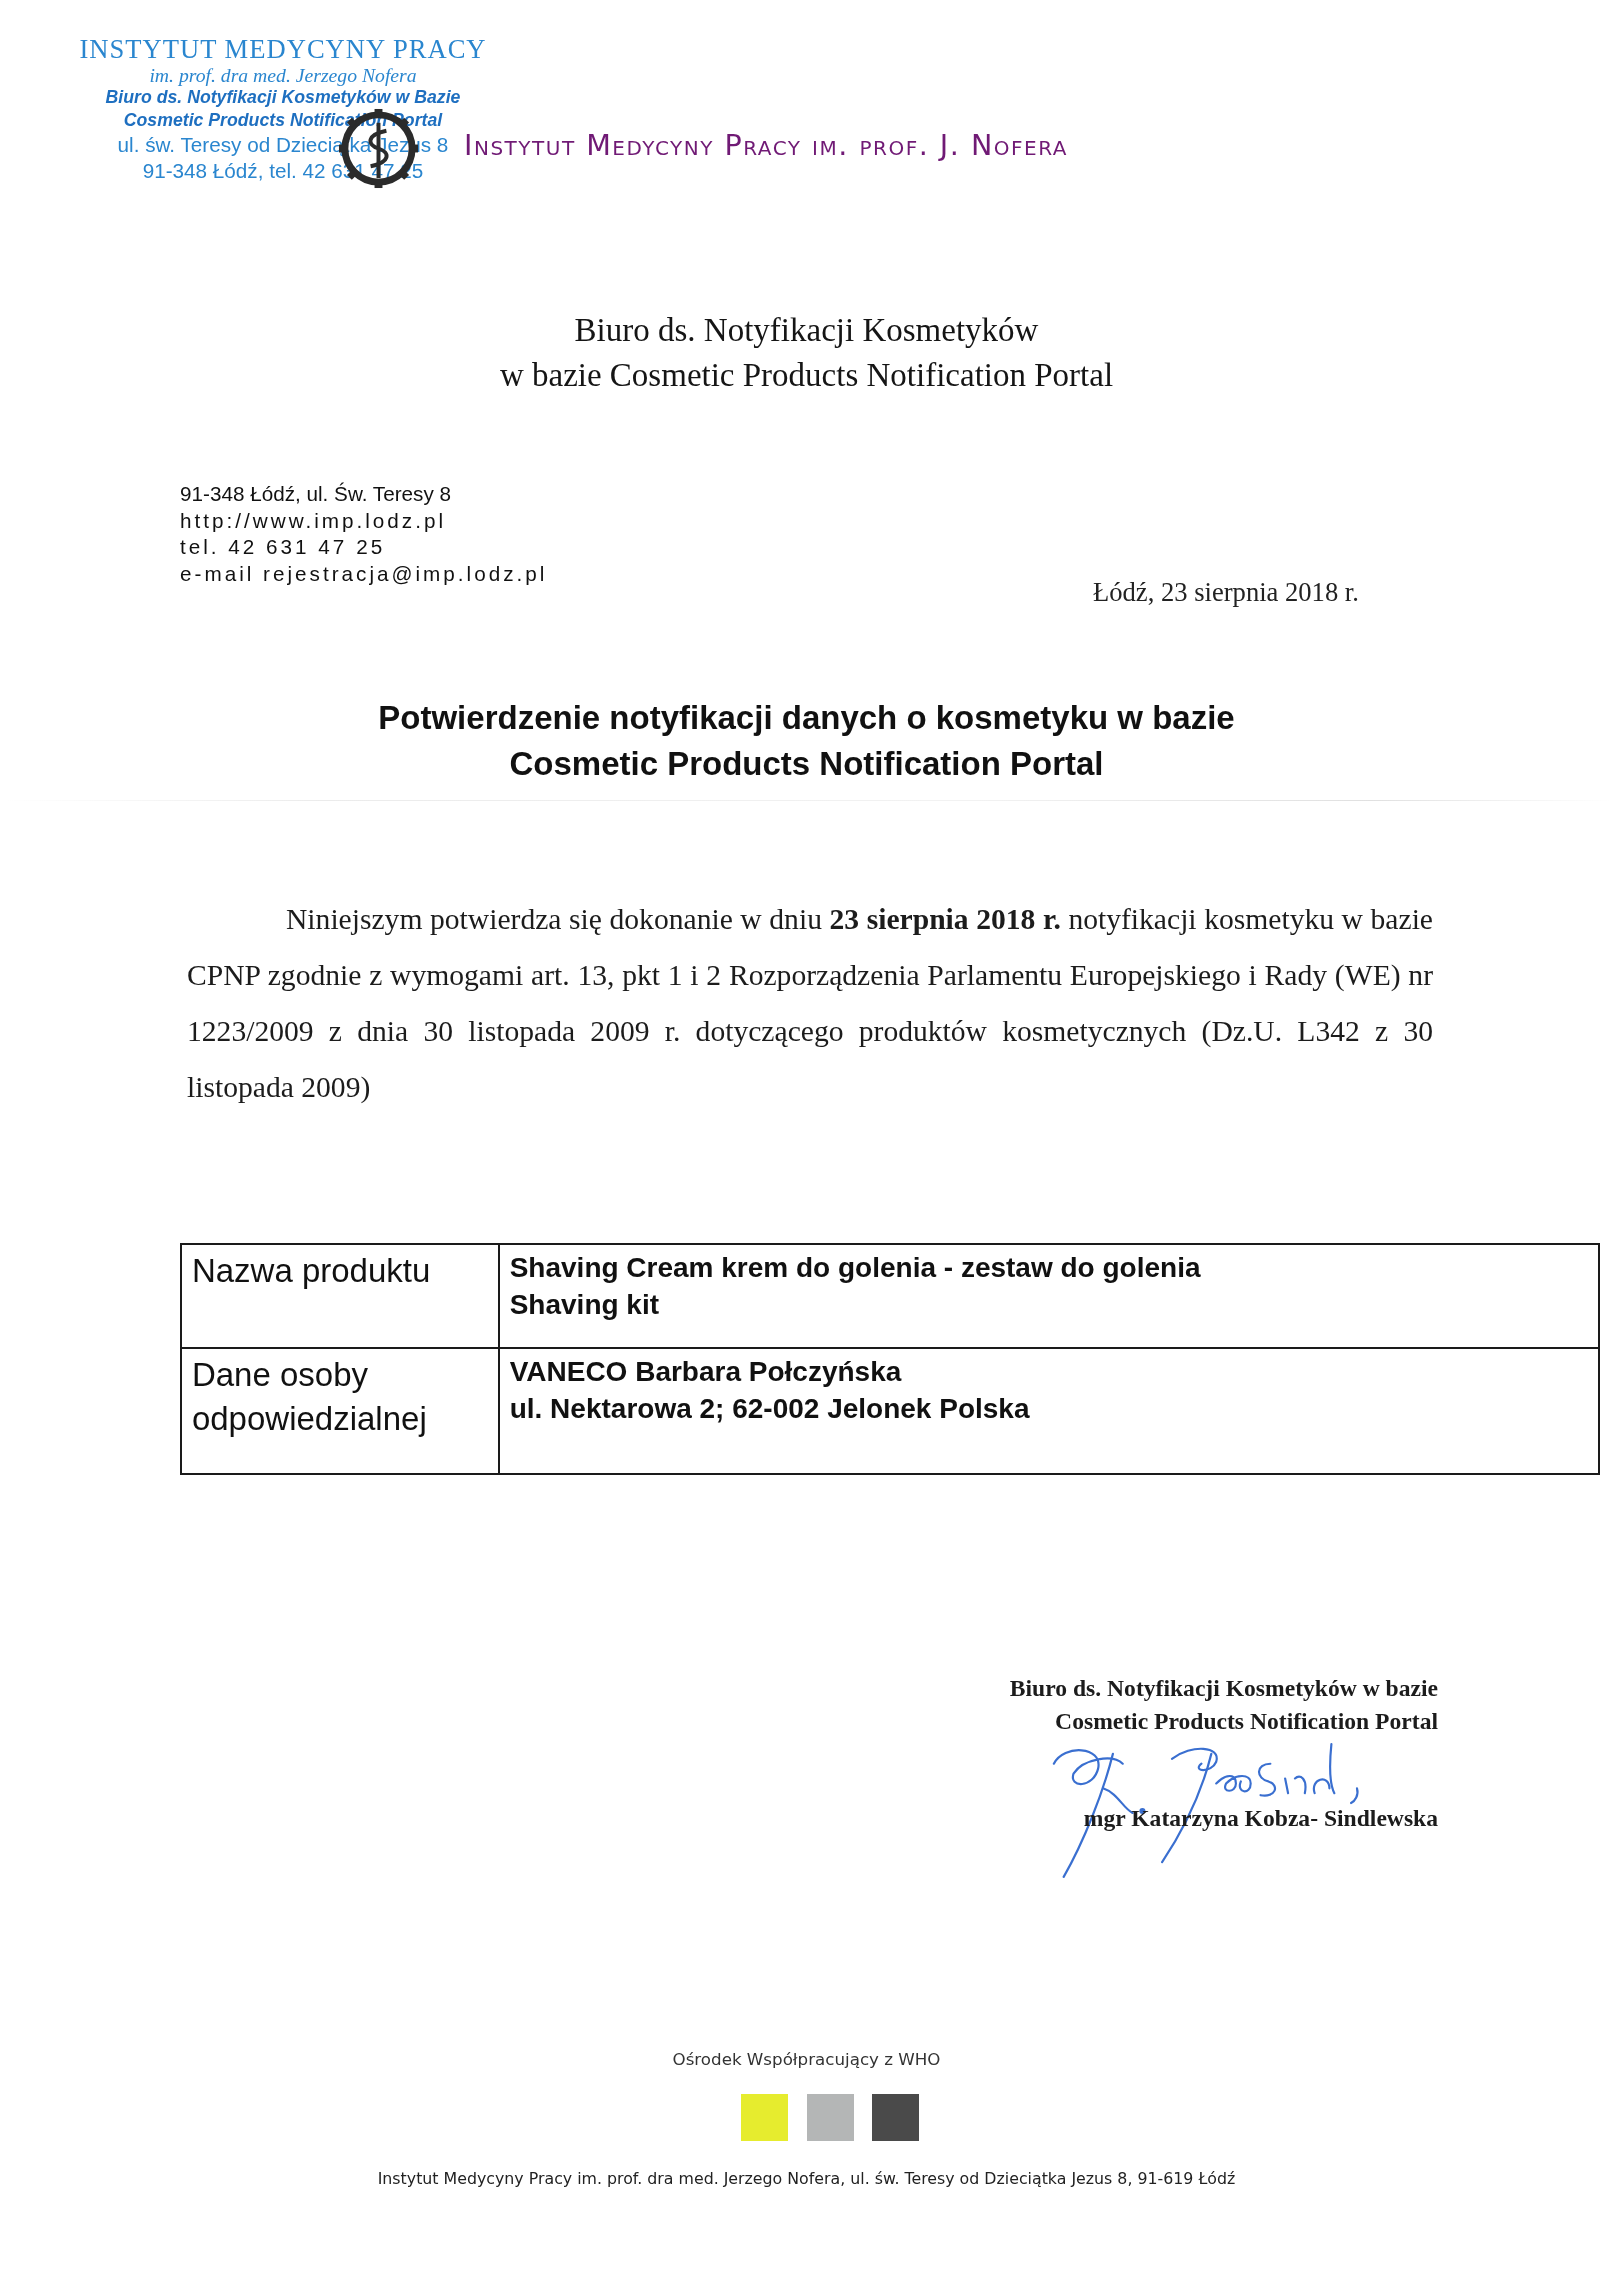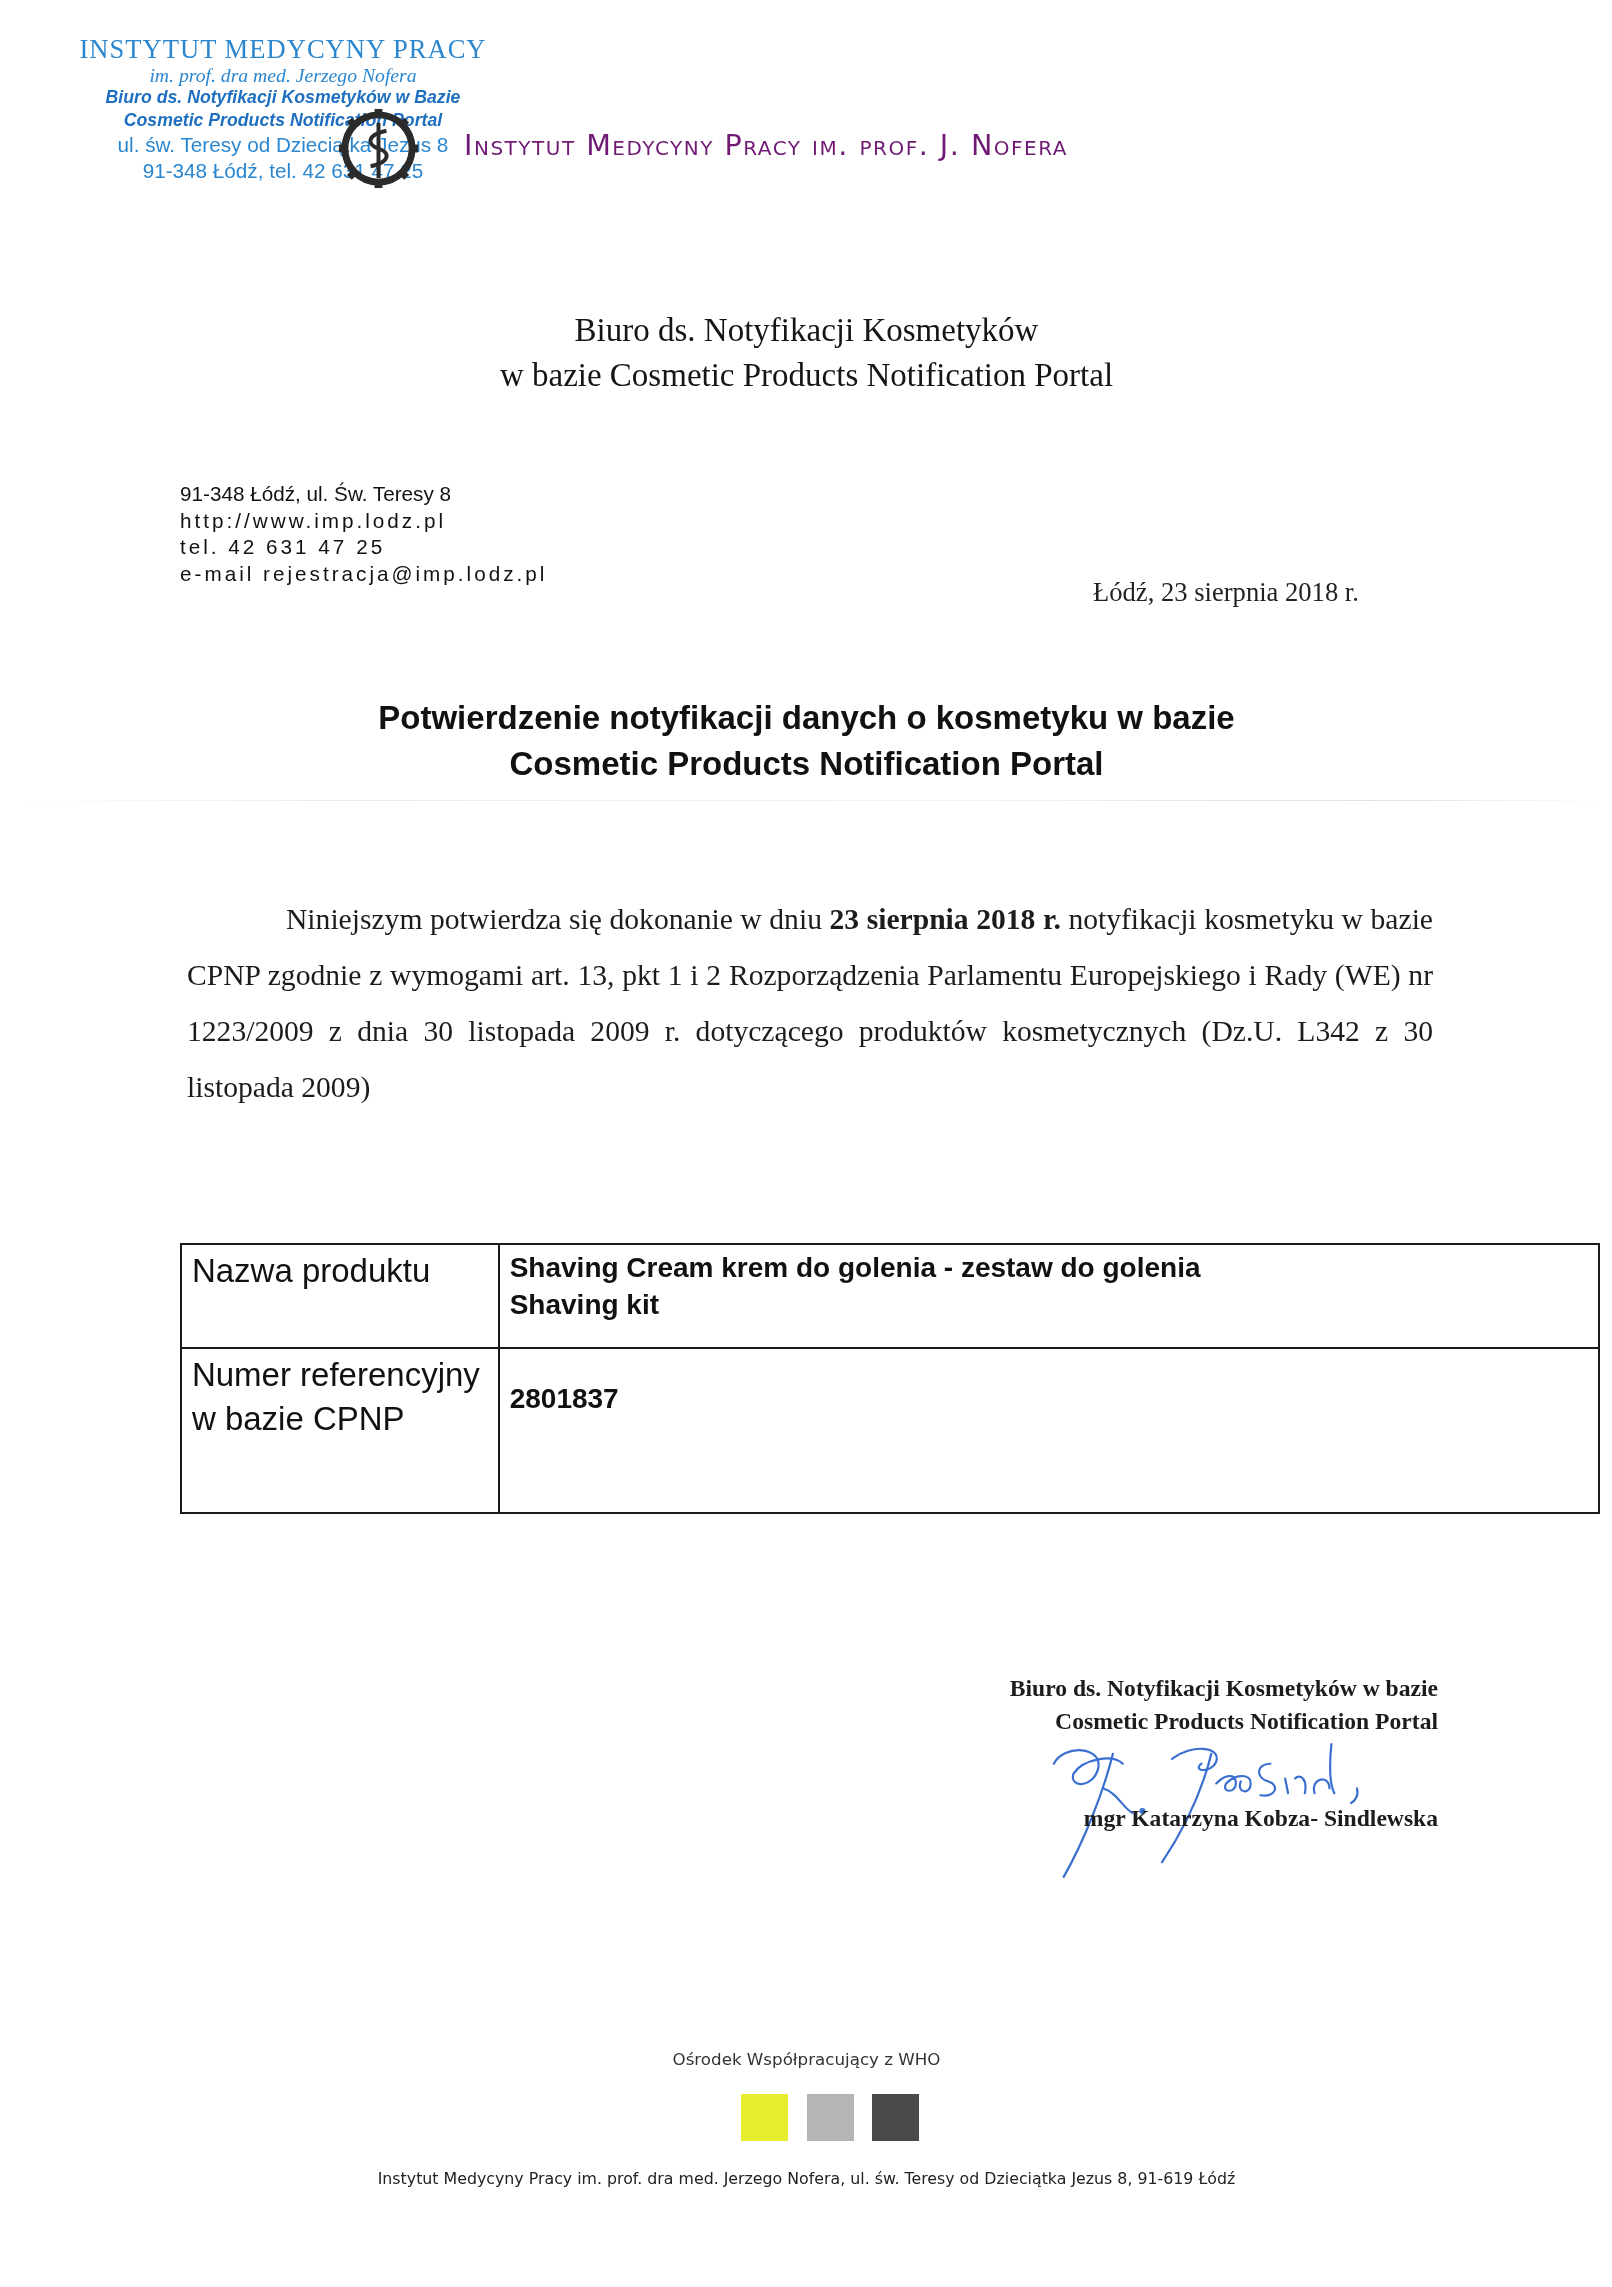--- a/index.html
+++ b/index.html
@@ -101,24 +101,25 @@
 
 <table class="abs info-table">
   <tbody>
       <tr class="r1">
     <td class="label">Nazwa produktu</td>
     <td class="value">
       <div>Shaving Cream krem do golenia - zestaw do golenia</div>
       <div>Shaving kit</div>
     </td>
   </tr>
-  <tr class="r3">
-    <td class="label">Numer referencyjny w bazie CPNP</td>
+  <tr class="r2">
+    <td class="label">Dane osoby odpowiedzialnej</td>
     <td class="value">
-      <div>2801837</div>
+      <div>VANECO Barbara Połczyńska</div>
+      <div>ul. Nektarowa 2; 62-002 Jelonek Polska</div>
     </td>
   </tr>
 </tbody>
   </table>
 
 <div class="abs sig-block">
   <div>Biuro ds. Notyfikacji Kosmetyków w bazie</div>
   <div>Cosmetic Products Notification Portal</div>
 </div>
 <svg class="abs signature" viewBox="0 0 380 150">

